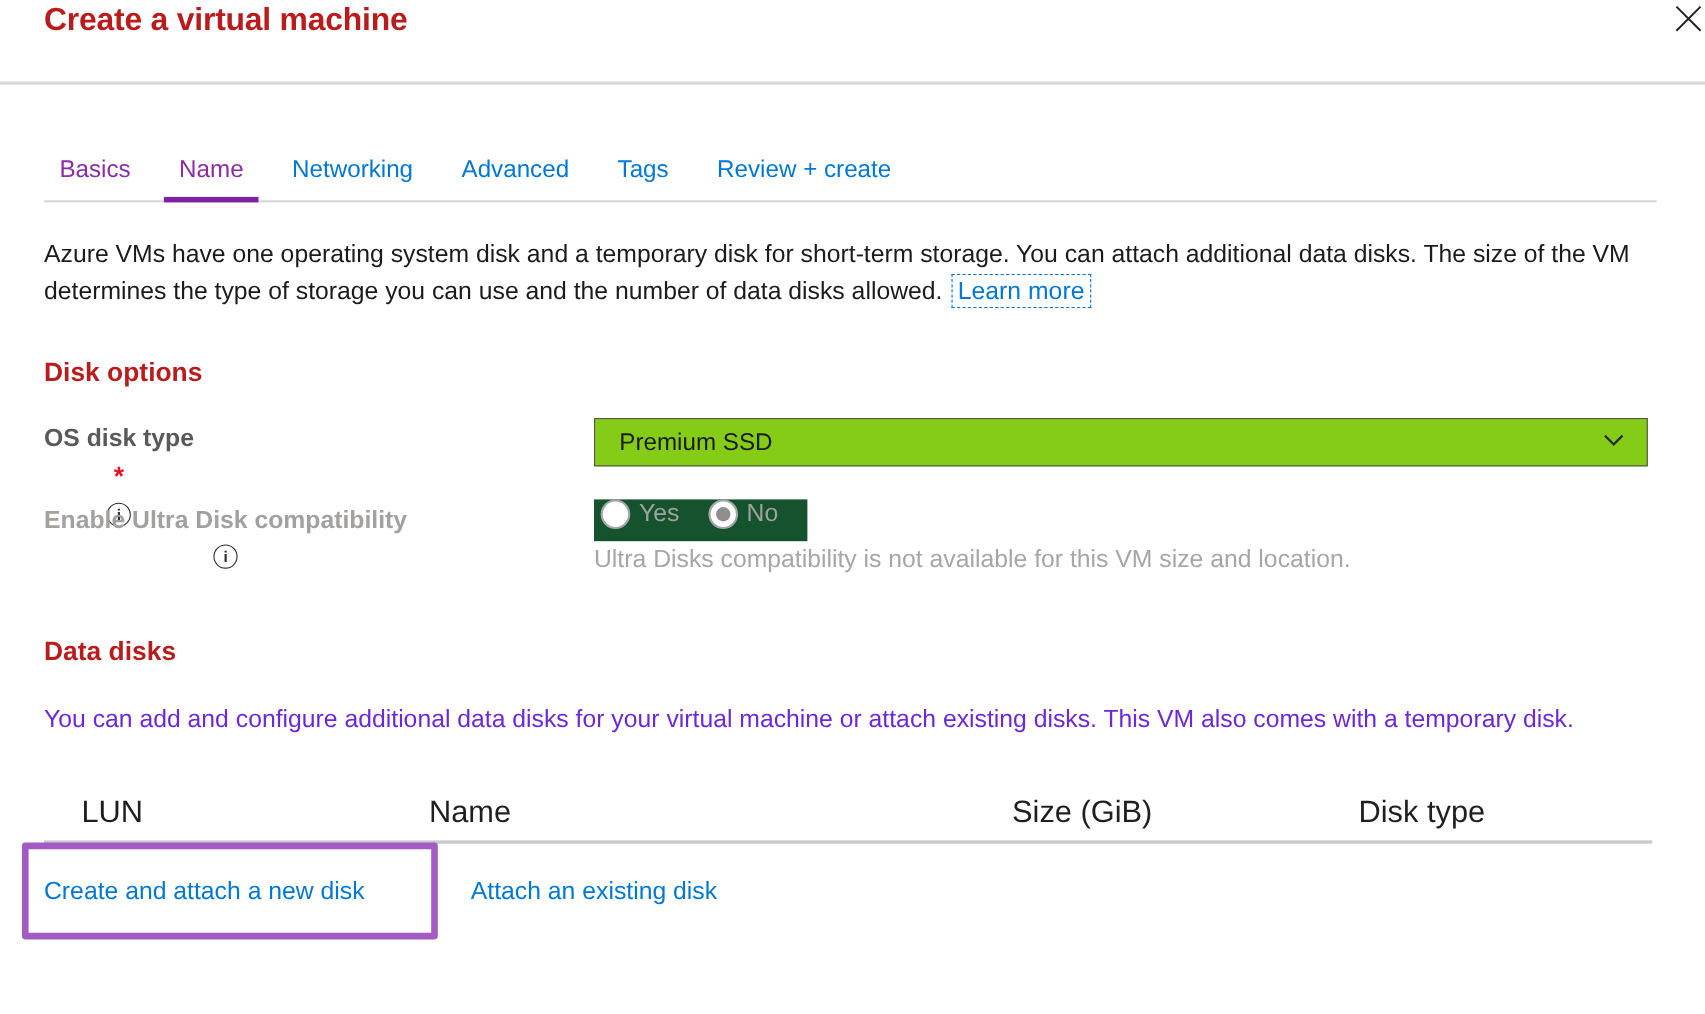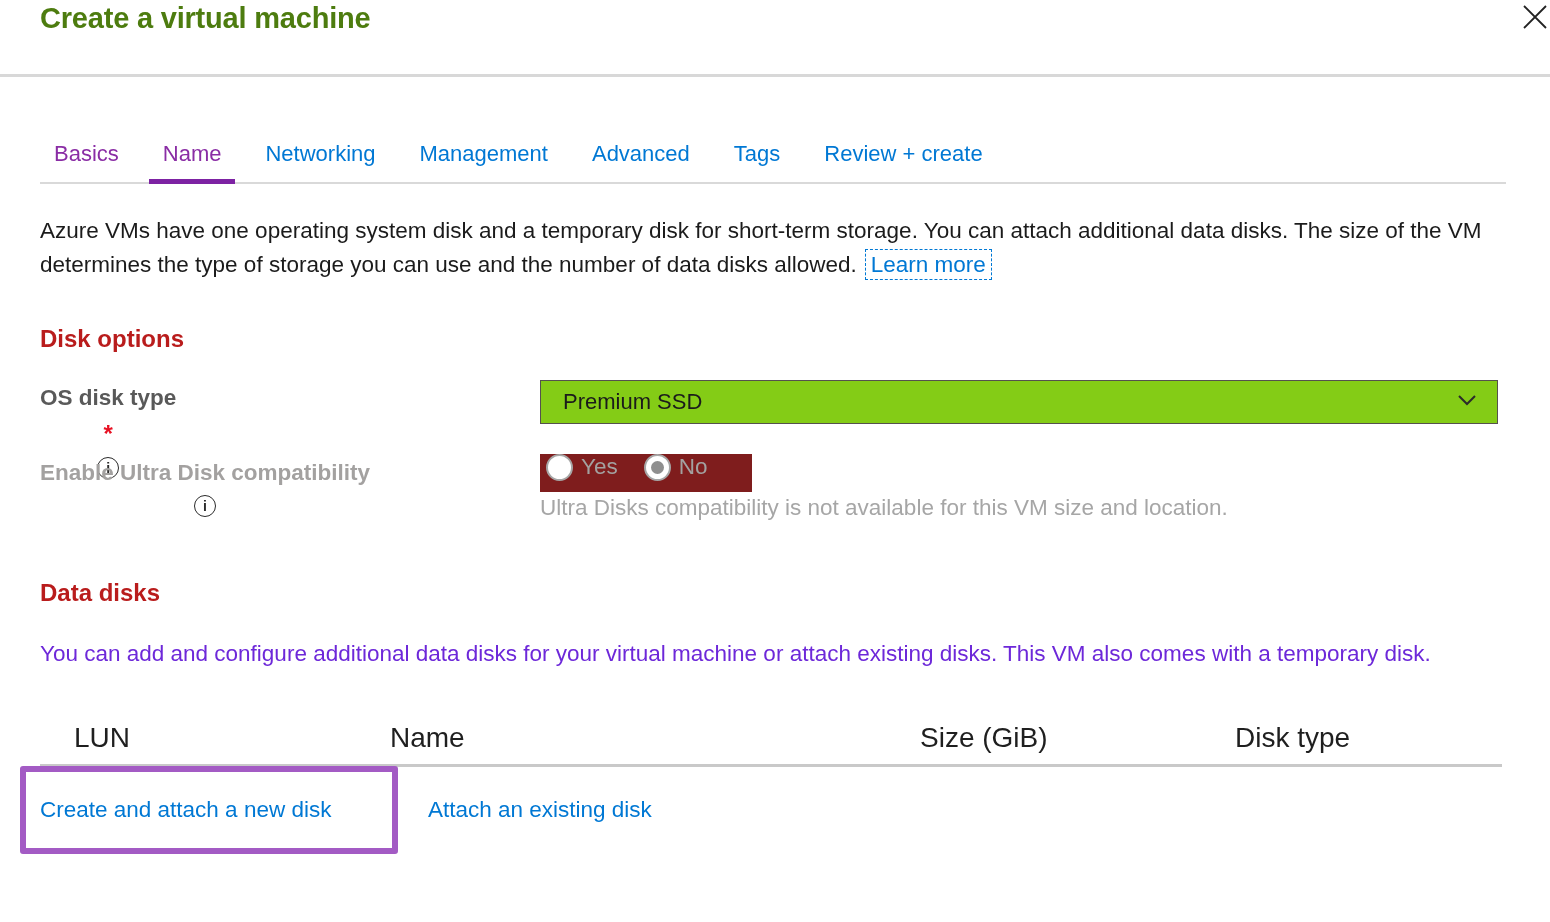--- a/index.html
+++ b/index.html
@@ -16,21 +16,21 @@
     background: #ffffff;
     overflow: hidden;
   }
 
   
   .page-title {
     position: absolute;
     left: 40px; top: 2px;
     font-size: 29px;
     font-weight: 700;
-    color: #4d7c0f;
+    color: #b91c1c;
     letter-spacing: -0.2px;
   }
   .close-btn {
     position: absolute;
     left: 1520px; top: 4px;
     width: 30px; height: 30px;
     cursor: pointer;
     display: flex; align-items: center; justify-content: center;
   }
   .header-divider {
@@ -130,22 +130,22 @@
     align-items: center;
     padding: 0 18px 0 22px;
     cursor: pointer;
   }
   .dropdown-value { font-size: 22px; color: #1b1b1b; flex: 1; }
 
   
   .radio-group {
     position: absolute;
     left: 540px; top: 454px;
-    width: 212px; height: 38px;
-    background: #7f1d1d;
+    width: 194px; height: 38px;
+    background: #14532d;
     display: flex;
     align-items: center;
     gap: 26px;
     padding: 0 10px 12px 6px;
   }
   .radio-option { display: flex; align-items: center; gap: 8px; cursor: default; }
   .radio-circle {
     width: 27px; height: 27px;
     border: 2px solid #a6a6a6;
     border-radius: 50%;
@@ -228,21 +228,20 @@
           <path d="M2 2 L24 24 M24 2 L2 24" stroke="#222222" stroke-width="1.8" fill="none"></path>
         </svg>
     </span>
   </div>
   <div class="header-divider"></div>
 
   <nav class="tabs">
     <div class="tab visited">Basics</div>
     <div class="tab active">Name</div>
     <div class="tab">Networking</div>
-    <div class="tab">Management</div>
     <div class="tab">Advanced</div>
     <div class="tab">Tags</div>
     <div class="tab">Review + create</div>
   </nav>
 
   <p class="intro"><span>Azure VMs have one operating system disk and a temporary disk for short-term storage. You can attach additional data disks. The size of the VM determines the type of storage you can use and the number of data disks allowed.</span><a class="learn-more">Learn more</a></p>
 
   <h2 class="section-heading h-disk-options">Disk options</h2>
 
   <div class="field-label lbl-os">

